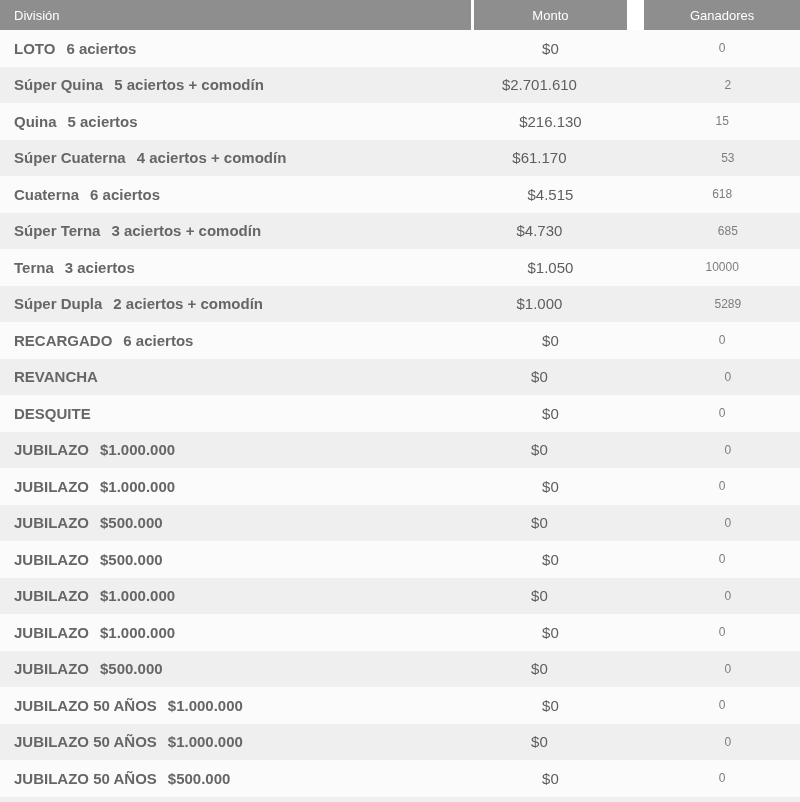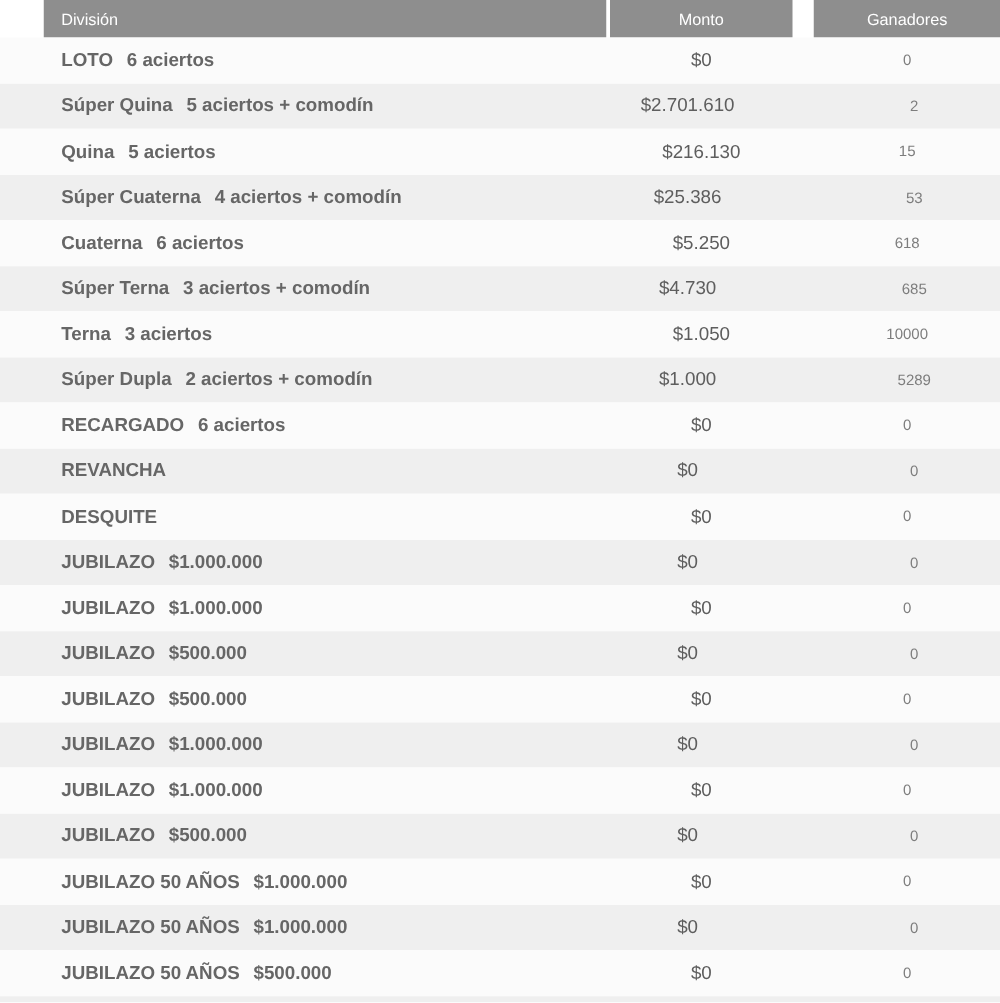--- a/index.html
+++ b/index.html
@@ -21,21 +21,20 @@
   .table {
     width: 800px;
     height: 802px;
     display: flex;
     flex-direction: column;
     overflow: hidden;
   }
   .row {
     display: flex;
     flex: 0 0 auto;
-    padding-left: 35px;
   }
   .row.header {
     height: 30px;
   }
   .row.header .cell {
     background: var(--header-bg);
     color: var(--header-text);
     font-size: 13px;
     font-weight: 400;
   }
@@ -122,30 +121,30 @@
     </div>
     <div class="cell c-monto body-val">$216.130</div>
     <div class="cell c-gan body-gan">15</div>
   </div>
 
   <div class="row body stripe-b">
     <div class="cell c-div">
       <span class="rname">Súper Cuaterna</span>
       <span class="rdetail">4 aciertos + comodín</span>
     </div>
-    <div class="cell c-monto body-val">$25.386</div>
+    <div class="cell c-monto body-val">$61.170</div>
     <div class="cell c-gan body-gan">53</div>
   </div>
 
   <div class="row body stripe-a">
     <div class="cell c-div">
       <span class="rname">Cuaterna</span>
       <span class="rdetail">6 aciertos</span>
     </div>
-    <div class="cell c-monto body-val">$5.250</div>
+    <div class="cell c-monto body-val">$4.515</div>
     <div class="cell c-gan body-gan">618</div>
   </div>
 
   <div class="row body stripe-b">
     <div class="cell c-div">
       <span class="rname">Súper Terna</span>
       <span class="rdetail">3 aciertos + comodín</span>
     </div>
     <div class="cell c-monto body-val">$4.730</div>
     <div class="cell c-gan body-gan">685</div>

